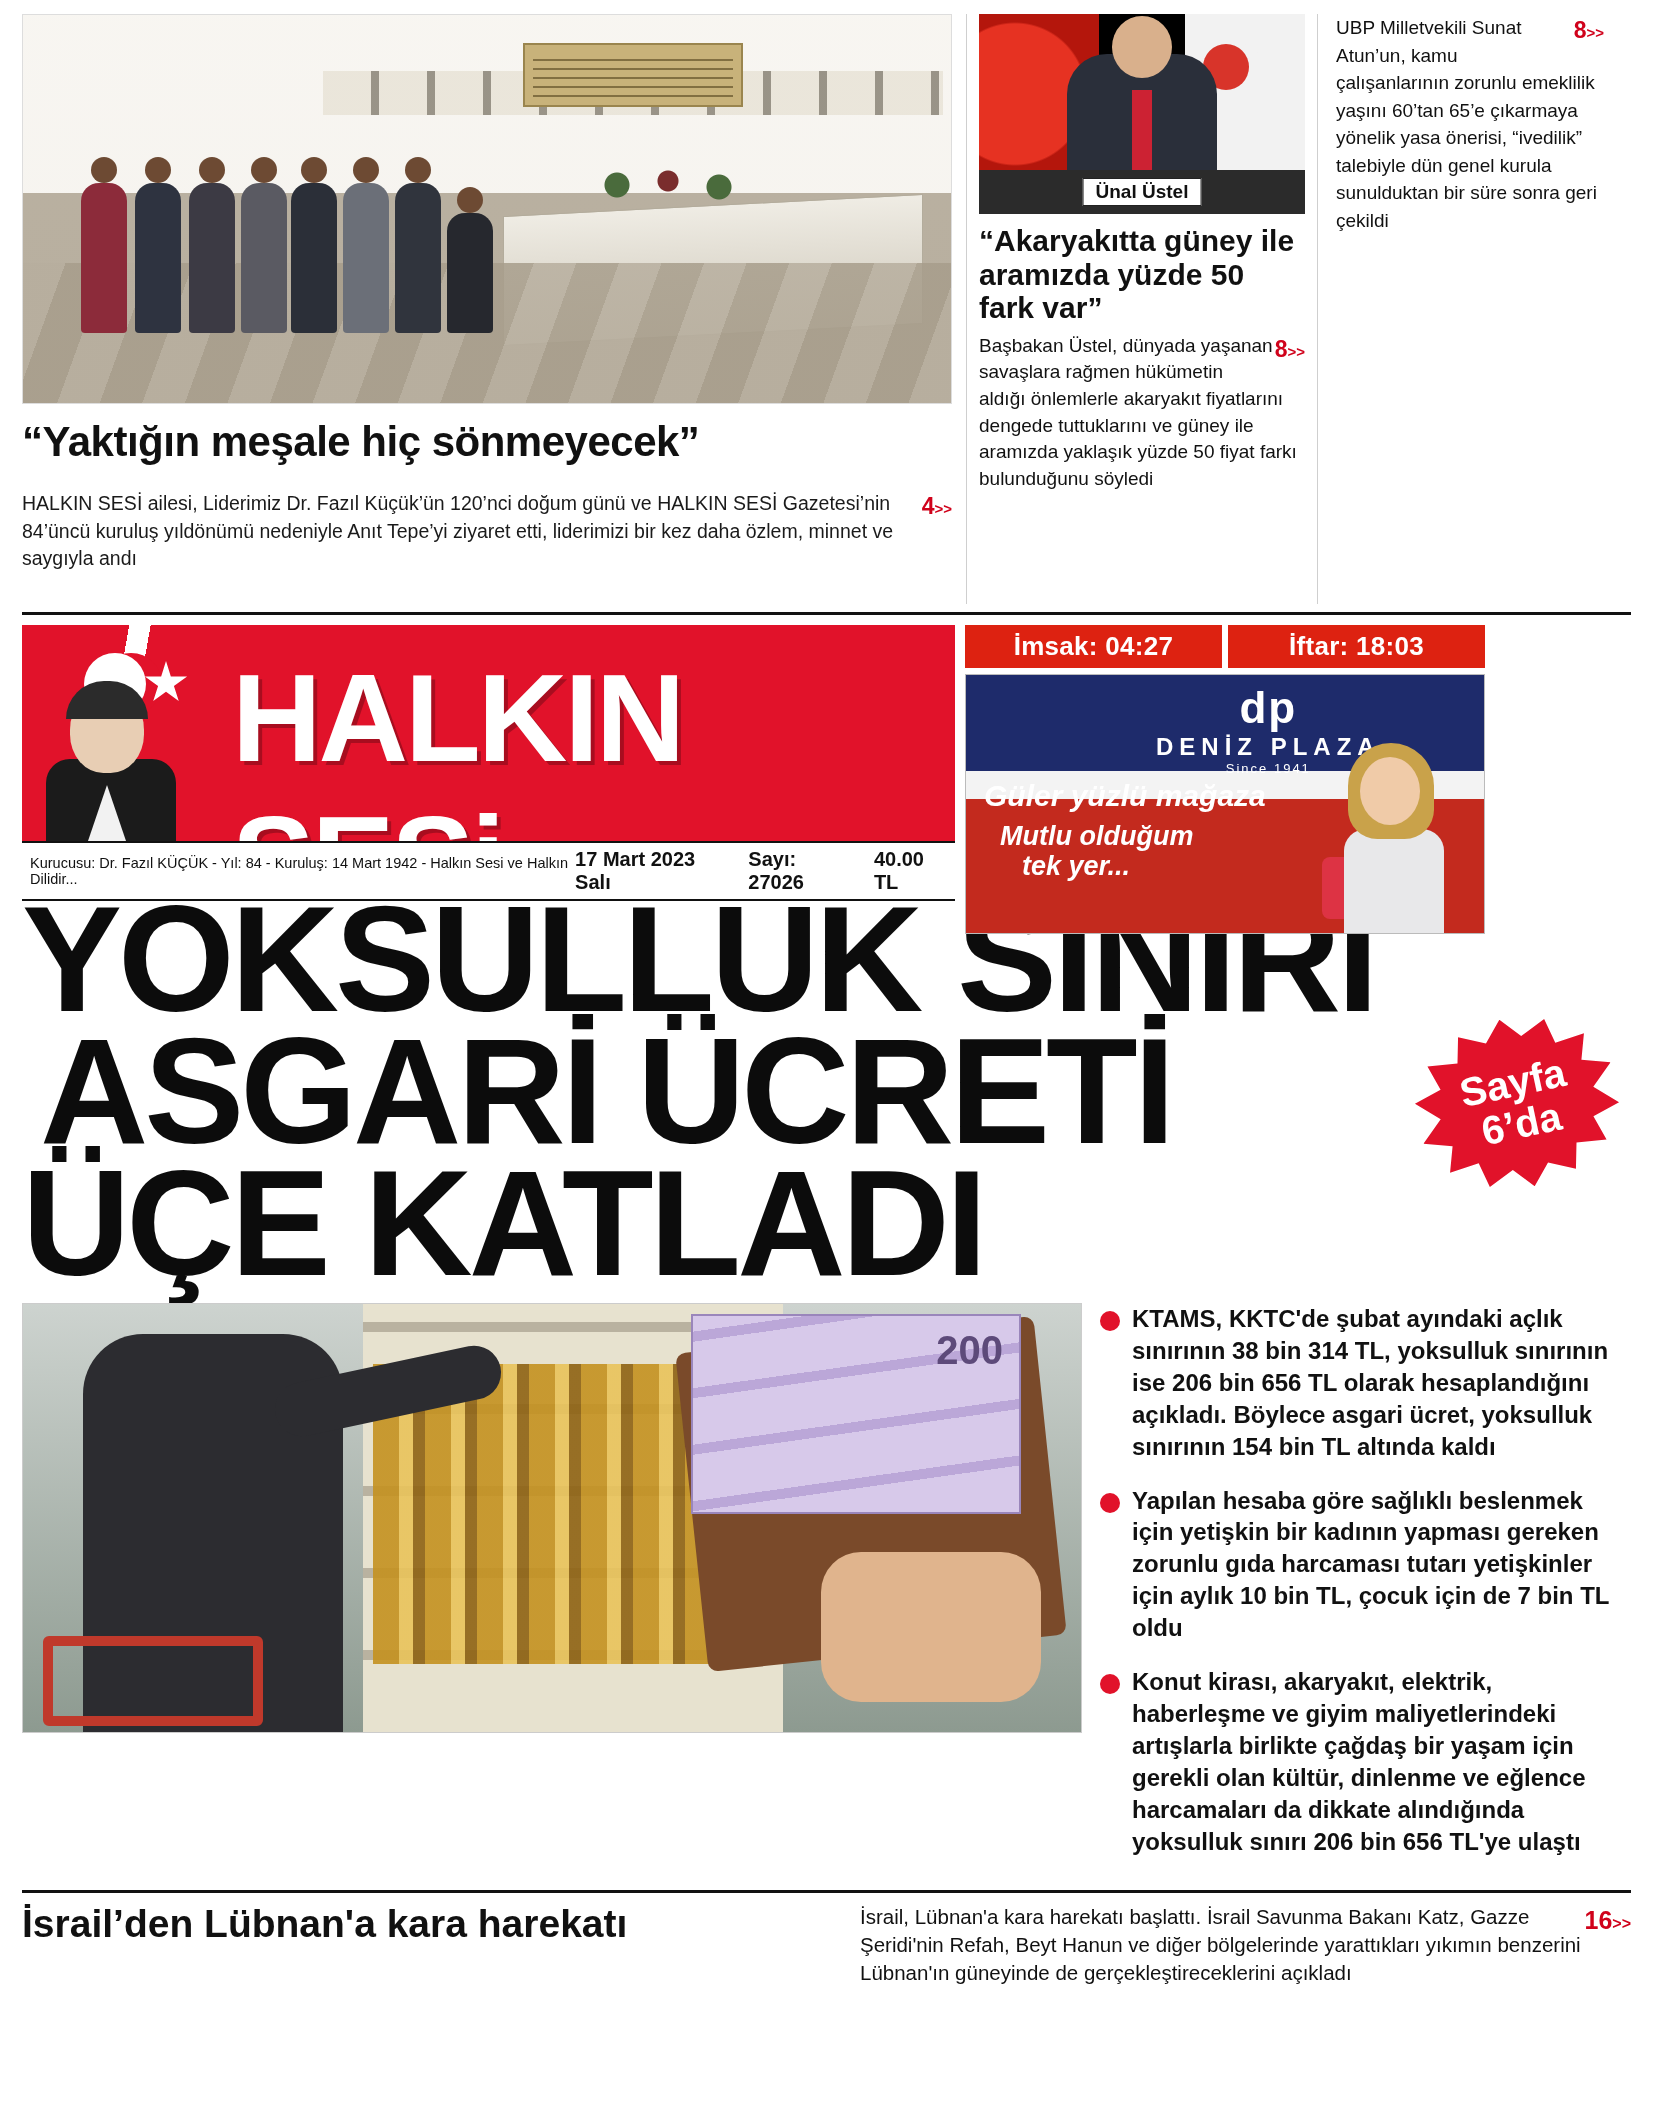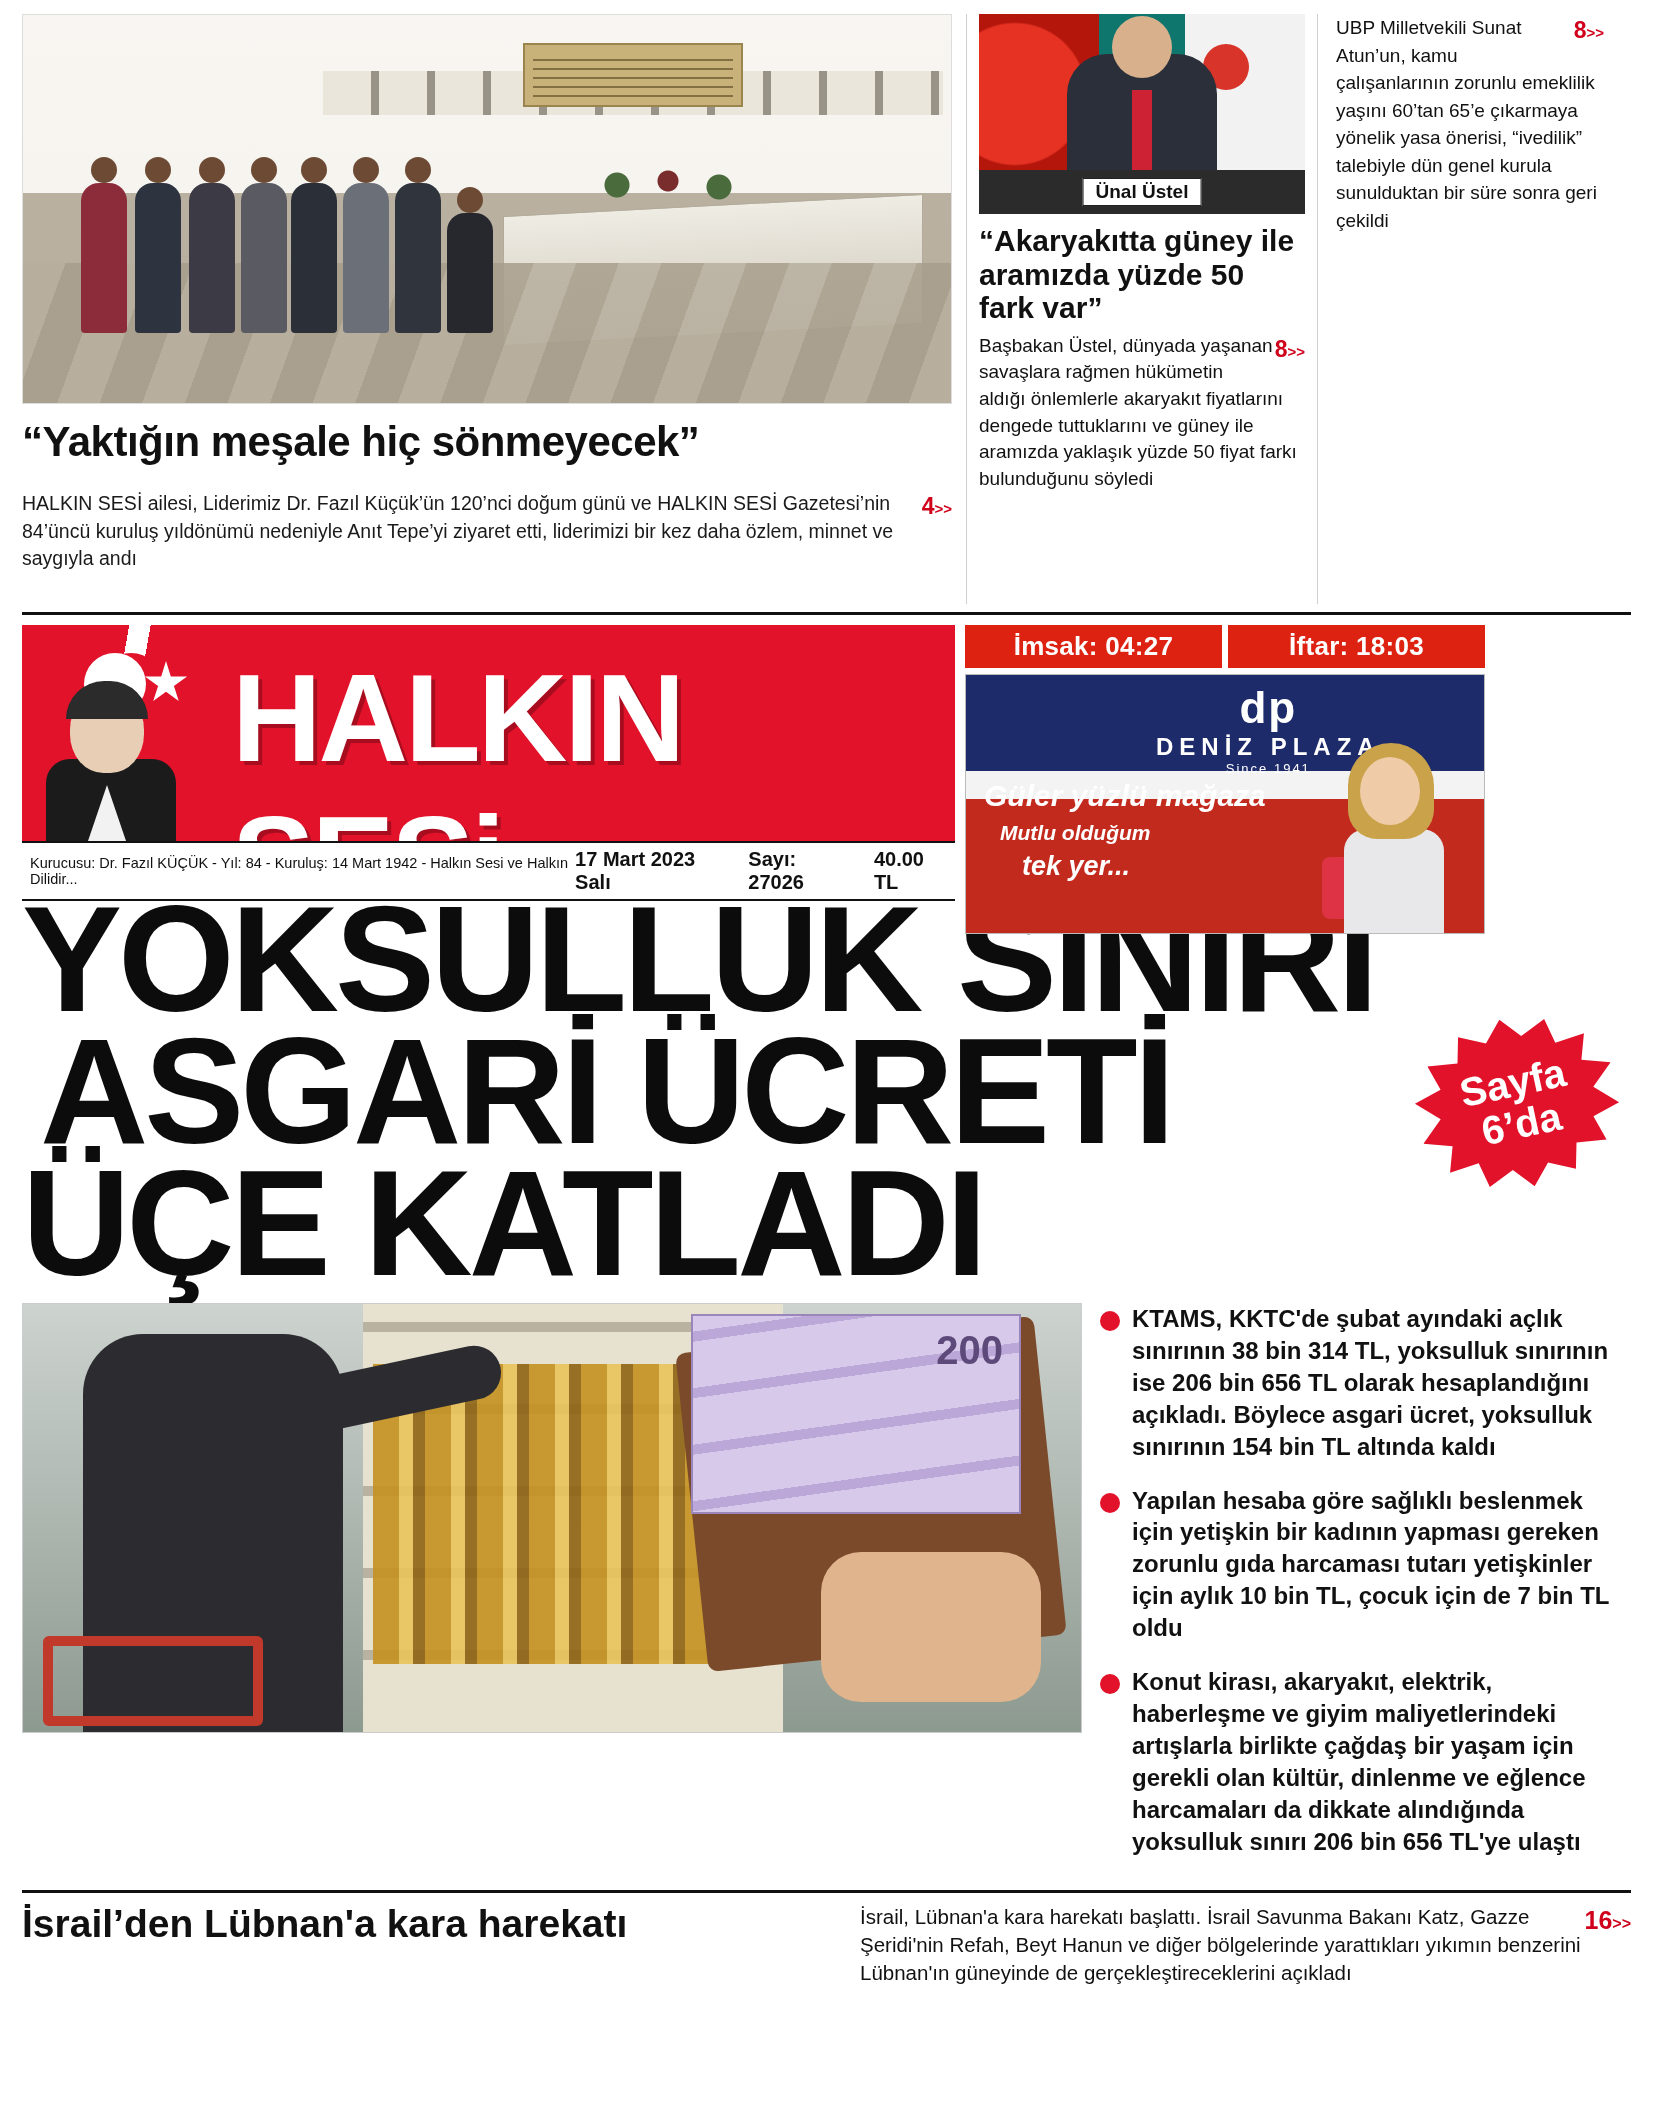--- a/index.html
+++ b/index.html
@@ -43,21 +43,21 @@
   .fig { position:absolute; bottom:70px; width:46px; height:150px; border-radius:18px 18px 4px 4px; }
   .fig .head { position:absolute; top:-26px; left:50%; transform:translateX(-50%);
     width:26px; height:26px; border-radius:50%; background:#6d4a33; }
 
   .head-lead { font-weight: bold; font-size: 42px; line-height: 1.05; margin: 16px 0 26px 0; letter-spacing:-0.5px;}
   .lead-text { font-size: 19.5px; line-height: 1.42; color:#1a1a1a; }
   .pageref { color:#d0021b; font-weight:bold; font-size:23px; float:right; }
   .pageref span.arrows { font-size:15px; }
 
   .top-mid { width: 352px; border-left:1px solid #cfcfcf; border-right:1px solid #cfcfcf; padding: 0 12px; }
-  .photo-mid { height: 200px; position:relative; overflow:hidden; background:#0f766e; }
+  .photo-mid { height: 200px; position:relative; overflow:hidden; background:#000000; }
   .photo-mid .flagred { position:absolute; left:0; top:0; width:120px; height:100%;
     background: radial-gradient(circle at 30% 40%, #e63222 0 70px, #b4160c 72px 100%); }
   .photo-mid .flagwhite { position:absolute; right:0; top:0; width:120px; height:100%;
     background:#f2f2f2; }
   .photo-mid .flagwhite:after{content:""; position:absolute; left:18px; top:30px; width:46px;height:46px;
     border-radius:50%; box-shadow: 14px 0 0 0 #f2f2f2; background:#d8342a;}
   .photo-mid .man { position:absolute; left:50%; top:40px; transform:translateX(-50%);
     width:150px; height:170px; background:#2a2f3a; border-radius:40px 40px 0 0; }
   .photo-mid .man:before{content:""; position:absolute; top:-38px; left:50%; transform:translateX(-50%);
     width:60px;height:62px;border-radius:50%; background:#d9b08c;}
@@ -109,21 +109,21 @@
   .ad-box .dplogo .dp { font-size:44px; font-weight:bold; letter-spacing:2px; }
   .ad-box .dplogo .nm { font-size:24px; letter-spacing:6px; font-weight:bold; }
   .ad-box .dplogo .sn { font-size:13px; letter-spacing:2px; }
   .ad-box .girl { position:absolute; right:18px; bottom:0; width:140px; height:190px; }
   .ad-box .girl .gh { position:absolute; left:34px; top:14px; width:60px; height:68px; border-radius:50%; background:#f0cba8;}
   .ad-box .girl .ghair { position:absolute; left:22px; top:0; width:86px; height:96px; border-radius:44px 44px 30px 30px; background:#c9a24a;}
   .ad-box .girl .gb { position:absolute; left:18px; bottom:0; width:100px; height:104px; background:#e8e8ea; border-radius:22px 22px 0 0;}
   .ad-box .girl .bag { position:absolute; left:-4px; bottom:14px; width:44px; height:62px; background:#d34; border-radius:8px;}
   .ad-box .line1 { position:absolute; top:104px; left:18px; font-size:30px; font-weight:bold; color:#fff;
     font-style:italic; }
-  .ad-box .line2 { position:absolute; top:146px; left:34px; font-size:21px; color:#fff; font-style:italic; font-weight:bold;text-align:center;}
+  .ad-box .line2 { position:absolute; top:146px; left:34px; font-size:27px; color:#fff; font-style:italic; font-weight:bold;text-align:center;}
   .ad-box .line3 { position:absolute; top:176px; left:56px; font-size:27px; color:#fff; font-style:italic; font-weight:bold;}
 
   
   .mega { margin-top: 6px; }
   .mega .l { font-weight:bold; letter-spacing:-4px; line-height:0.88; color:#0c0c0c; }
   .mega .l1 { font-size: 150px; }
   .mega .l2 { font-size: 150px; margin-left: 18px; }
   .mega .l3 { font-size: 150px; }
 
   .starburst { position:absolute; right: 36px; top: 1018px; width: 200px; height: 170px;

